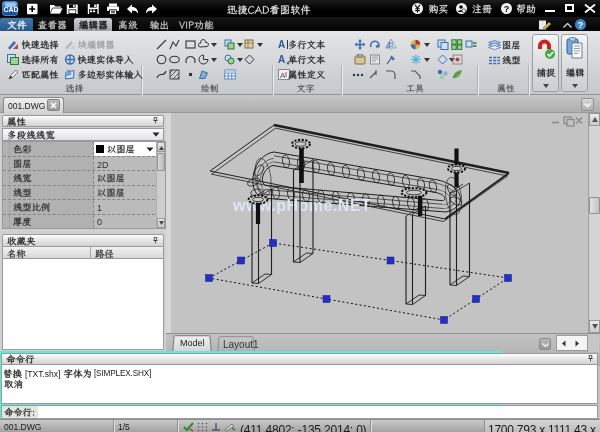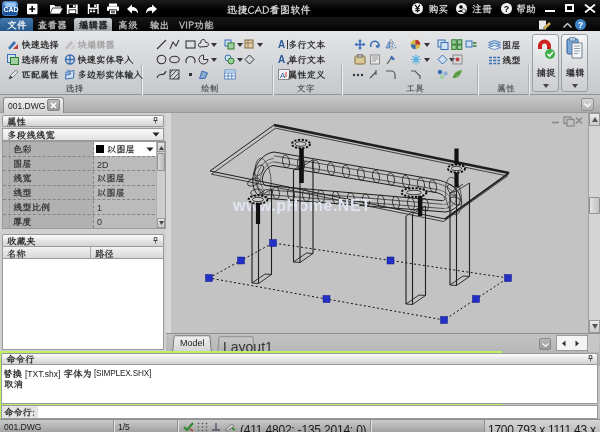--- a/index.html
+++ b/index.html
@@ -525,36 +525,36 @@
   <div class="abs" style="left:0px;top:207px;width:11px;height:13px;background:linear-gradient(#ececec,#cacaca);border:1px solid #989898"></div>
   <svg class="ic" style="left:3px;top:211px" width="6" height="5" viewBox="0 0 6 5">
       <path d="M3 5 L6 0 H0 Z" fill="#555"></path>
     </svg>
 </div>
 
 <div class="abs" style="left:166px;top:333px;width:434px;height:33px;background:linear-gradient(#c2c2c2,#aeaeae);border-top:1px solid #8f8f8f">
   <div class="abs" style="left:7px;top:1px;width:38px;height:16px;background:linear-gradient(#efefef,#d5d5d5);border:1px solid #7a7a7a;border-bottom:none;transform:perspective(10px) rotateX(3deg);border-radius:2px 2px 0 0"></div>
   <div class="abs" style="left:14px;top:4px;font-size:9px;color:#222">Model</div>
   <div class="abs" style="left:52px;top:2px;width:36px;height:15px;background:linear-gradient(#c8c8c8,#b2b2b2);border:1px solid #8a8a8a;border-bottom:none;transform:perspective(10px) rotateX(3deg);border-radius:2px 2px 0 0"></div>
-  <div class="abs" style="left:57px;top:5px;font-size:14px;color:#333">Layout1</div>
+  <div class="abs" style="left:57px;top:5px;font-size:10px;color:#333">Layout1</div>
   <div class="abs" style="left:373px;top:3.5px;width:12px;height:12px;background:linear-gradient(#b8b8b8,#9a9a9a);border:1px solid #888;border-radius:2px"></div>
   <svg class="ic" style="left:376px;top:8.5px" width="7" height="4" viewBox="0 0 7 4">
       <path d="M0.5 0.5 L3.5 3.5 L6.5 0.5" fill="none" stroke="#f4f4e8" stroke-width="1.3"></path>
     </svg>
   <div class="abs" style="left:390px;top:1px;width:32px;height:16px;background:#f4f4f4;border:1px solid #9a9a9a"></div>
   <svg class="ic" style="left:395px;top:6px" width="5" height="7" viewBox="0 0 5 7">
       <path d="M4.5 0.5 L1 3.5 L4.5 6.5 Z" fill="#333"></path>
     </svg>
   <svg class="ic" style="left:409px;top:6px" width="5" height="7" viewBox="0 0 5 7">
       <path d="M0.5 0.5 L4 3.5 L0.5 6.5 Z" fill="#333"></path>
     </svg>
   <div class="abs" style="left:421px;top:0px;width:12px;height:18px;background:#c6c6c6;border-left:1px solid #9a9a9a"></div>
 </div>
 
-<div class="abs" style="left:0;top:351px;width:502px;height:81px;background:#bef264">
+<div class="abs" style="left:0;top:351px;width:502px;height:81px;background:#5eead4">
   <div class="abs" style="left:1px;top:1.5px;width:597px;height:12.5px;background:linear-gradient(#fdfdfd,#e8e8e8 45%,#d2d2d2);border:1px solid #979ba0;border-radius:2px 2px 0 0"></div>
   <svg class="pin" style="left:588px;top:4px" width="6" height="8" viewBox="0 0 6 8">
       <path d="M1 0.5 H5 M1.5 0.5 V4 H4.5 V0.5 M0.5 4 H5.5 M3 4 V7.5" stroke="#333" stroke-width=".9" fill="none"></path>
     </svg>
   <div class="abs" style="left:1px;top:14px;width:597px;height:39px;background:#fff;border:1px solid #979ba0;border-top:none"></div>
   <div class="abs" style="left:25px;top:18px;font-size:8.5px;color:#1a1a1a">[TXT.shx]</div>
   <div class="abs" style="left:94px;top:18px;font-size:8.2px;letter-spacing:-0.15px;color:#1a1a1a">[SIMPLEX.SHX]</div>
 
   <div class="abs" style="left:1px;top:54px;width:597px;height:13.5px;background:#fff;border:1px solid #979ba0"></div>
   <div class="abs" style="left:2px;top:55px;width:36px;height:11.5px;background:#e4e4e4"></div>

